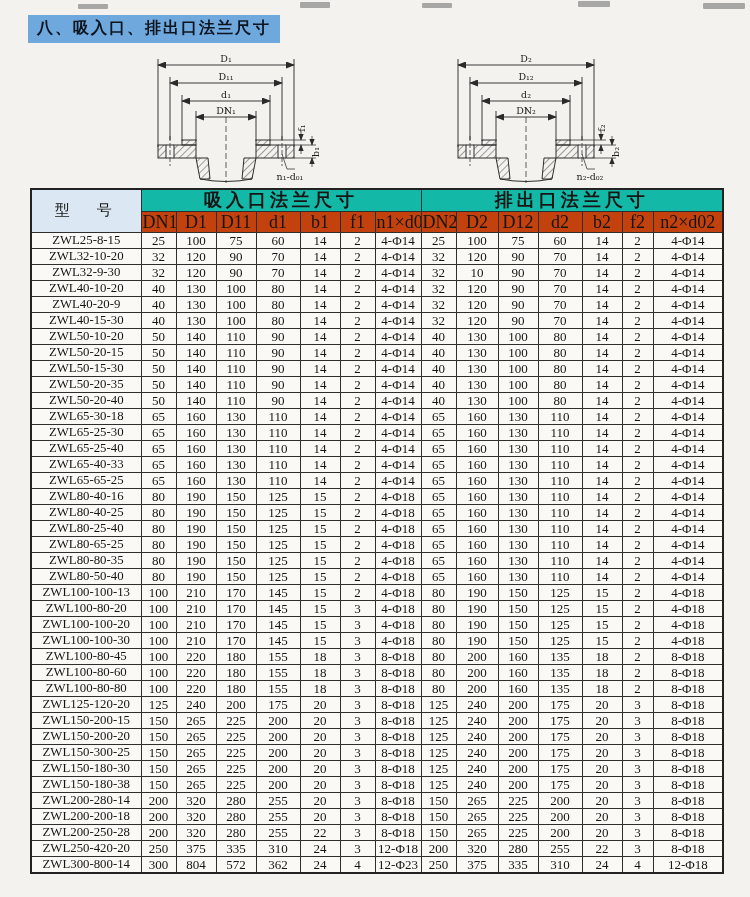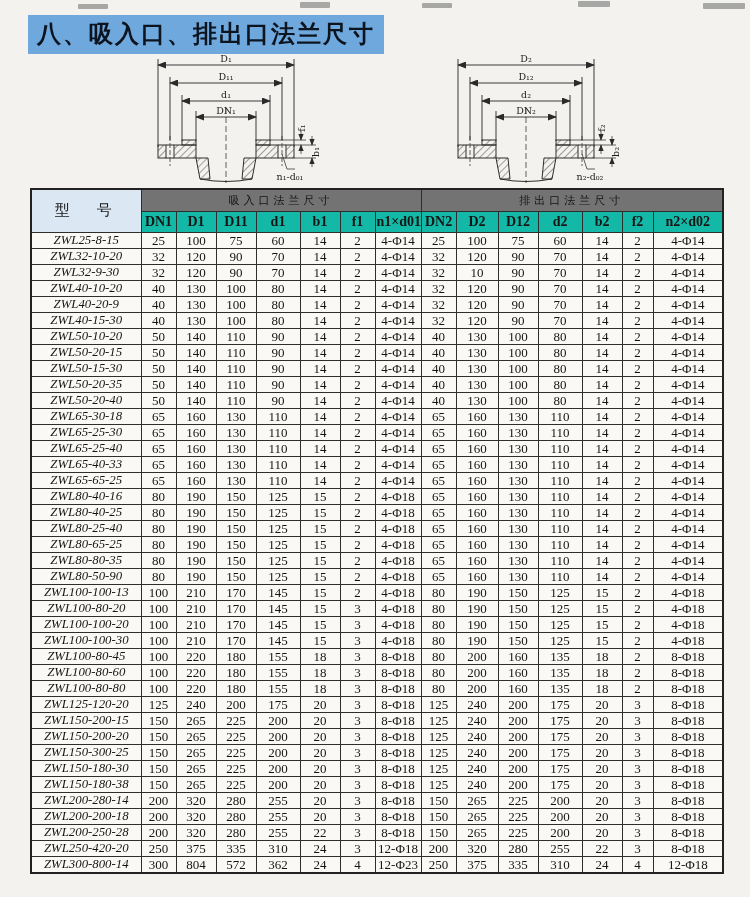--- a/index.html
+++ b/index.html
@@ -7,21 +7,21 @@
     width:750px;height:897px;overflow:hidden;position:relative;
     background:#f3f2ee;
     font-family:"Liberation Serif","DejaVu Serif",serif;
     color:#151515;
   }
   .scan-mark{position:absolute;background:#8d8d8d;opacity:.75;border-radius:1px;}
   .title{
     position:absolute;left:28px;top:15px;
     background:#6fa8dc;color:#0c1420;
     font-family:"DejaVu Sans","Liberation Sans",sans-serif;
-    font-weight:bold;font-size:24px;letter-spacing:2px;
+    font-weight:bold;font-size:16px;letter-spacing:2px;
     padding:3px 9px 4px 9px;
   }
   .diagram{position:absolute;top:50px;}
   #diagram-left{left:138px;}
   #diagram-right{left:438px;}
   .diagram text{
     font-family:"DejaVu Serif","DejaVu Sans",serif;
     font-size:9.5px;fill:#1c1c1c;
   }
   table.flange{
@@ -33,27 +33,27 @@
     border:1px solid #2e2e2e;
     text-align:center;vertical-align:middle;
     padding:0 1px;line-height:1.05;
     overflow:hidden;white-space:nowrap;
   }
   table.flange{border:2px solid #222;}
   th.modelhead{
     font-size:15px;font-weight:normal;letter-spacing:6px;background:#dbe8f4;
   }
   th.group{
-    height:21px;font-size:11px;font-weight:normal;letter-spacing:4px;background:#737373;
+    height:21px;font-size:18px;font-weight:bold;letter-spacing:4px;background:#14b8a6;
   }
   th.sub{
-    height:20px;font-size:14px;font-weight:bold;background:#14b8a6;
+    height:20px;font-size:18px;font-weight:normal;background:#c2410c;
   }
   td{height:15px;font-size:13px;}
-  td.model{text-align:left;padding-left:5px;font-size:12.8px;font-style:italic;}
+  td.model{text-align:left;padding-left:5px;font-size:12.8px;}
 </style>
 </head>
 <body>
 
 <span class="scan-mark" style="left:78px;top:4px;width:30px;height:5px;"></span>
 <span class="scan-mark" style="left:300px;top:2px;width:30px;height:6px;"></span>
 <span class="scan-mark" style="left:422px;top:3px;width:30px;height:5px;"></span>
 <span class="scan-mark" style="left:578px;top:1px;width:32px;height:6px;"></span>
 <span class="scan-mark" style="left:703px;top:3px;width:42px;height:6px;"></span>
 
@@ -572,21 +572,21 @@
         <td class="val">4-Φ18</td>
         <td class="val">65</td>
         <td class="val">160</td>
         <td class="val">130</td>
         <td class="val">110</td>
         <td class="val">14</td>
         <td class="val">2</td>
         <td class="val">4-Φ14</td>
       </tr>
       <tr>
-        <td class="model">ZWL80-50-90</td>
+        <td class="model">ZWL80-50-40</td>
         <td class="val">80</td>
         <td class="val">190</td>
         <td class="val">150</td>
         <td class="val">125</td>
         <td class="val">15</td>
         <td class="val">2</td>
         <td class="val">4-Φ18</td>
         <td class="val">65</td>
         <td class="val">160</td>
         <td class="val">130</td>

